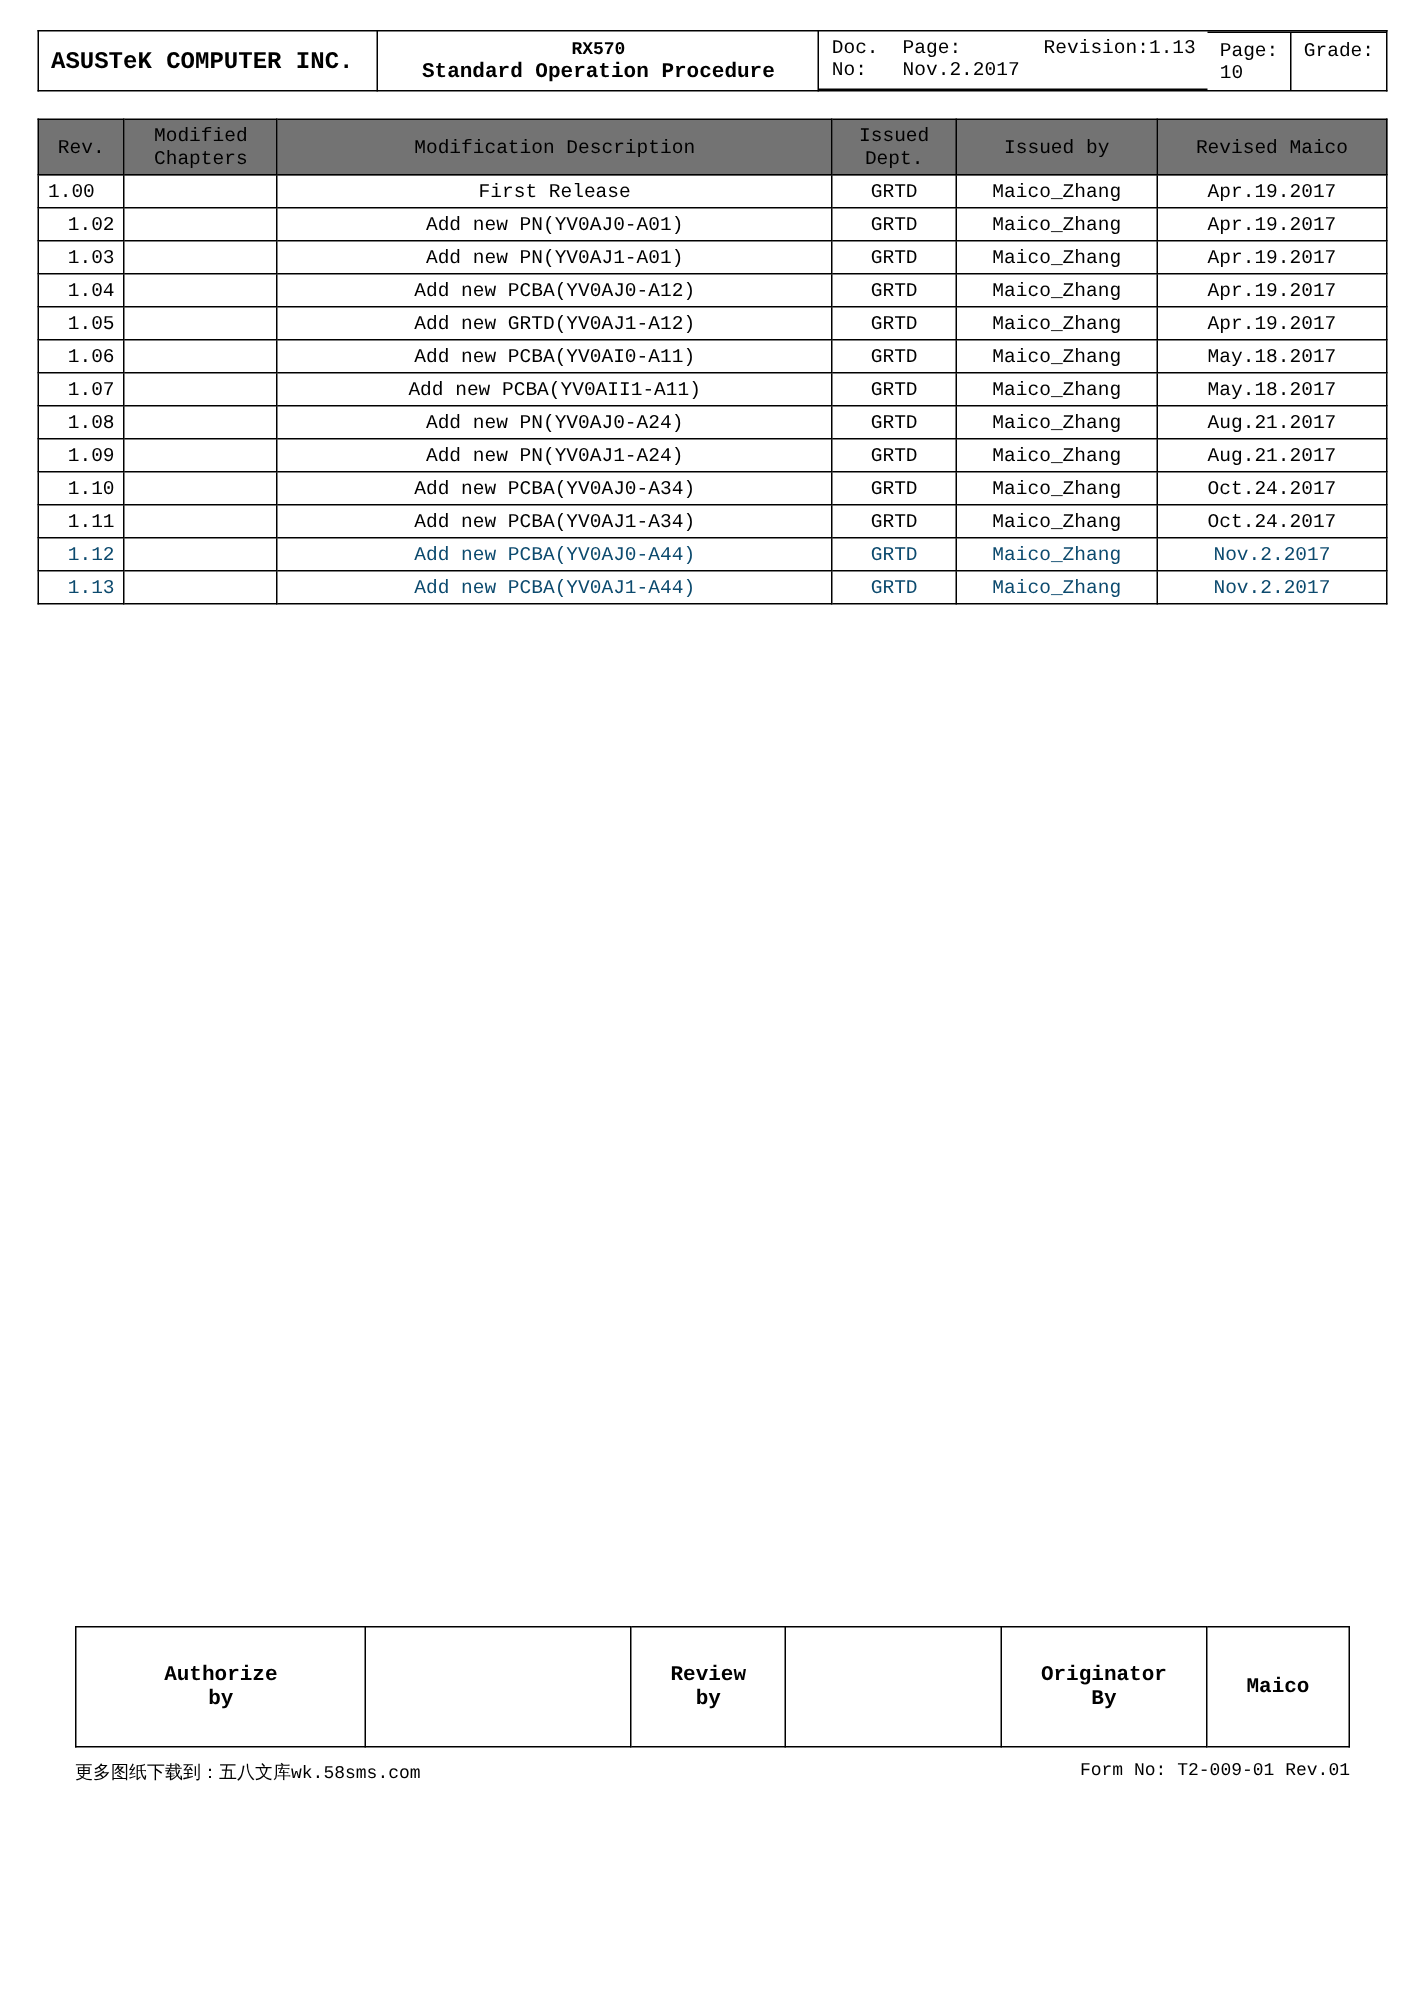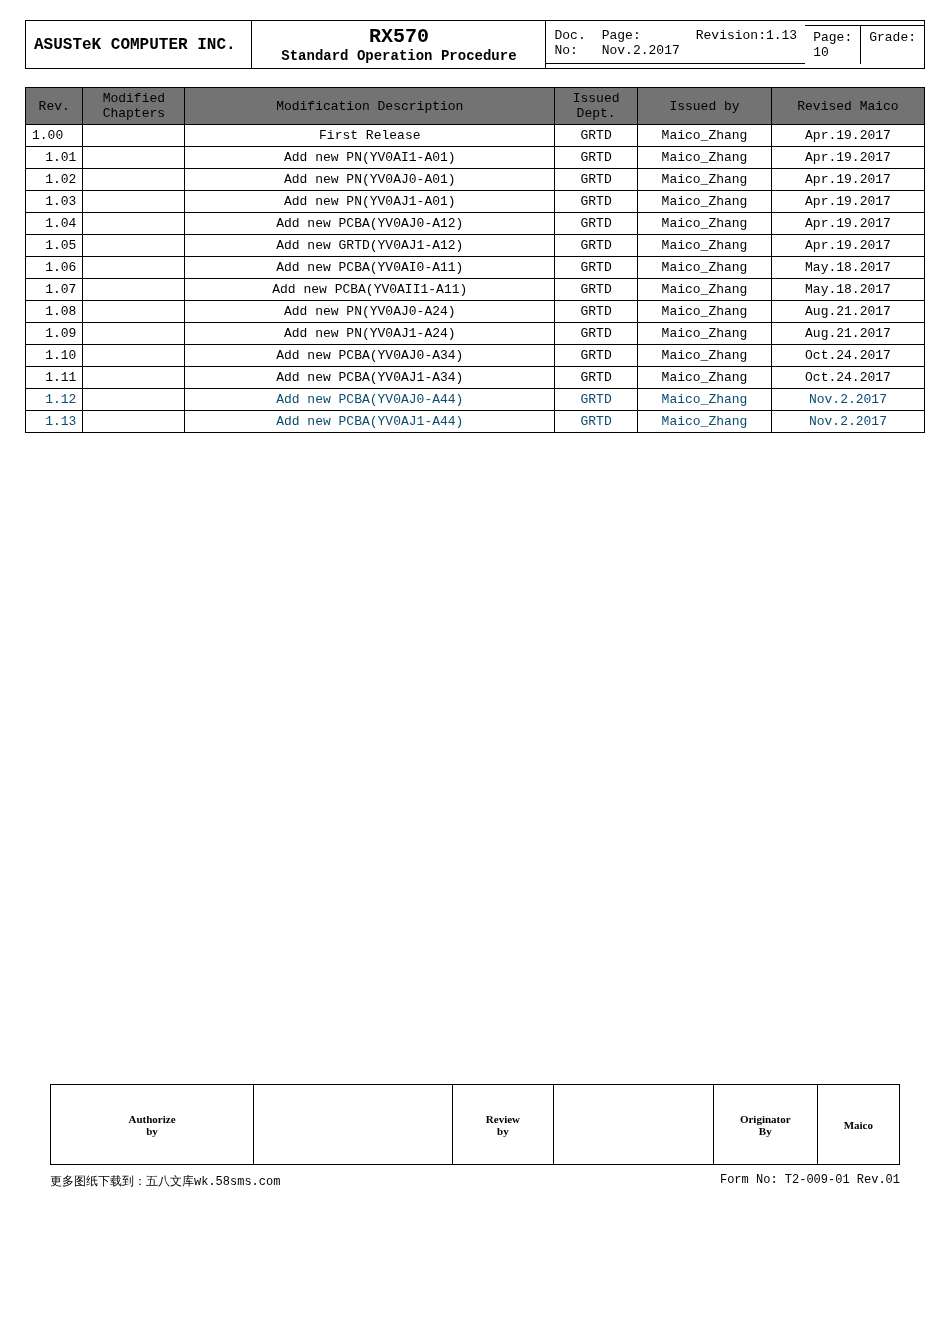--- a/index.html
+++ b/index.html
@@ -125,26 +125,25 @@
     }
     .footer-table {
       width: 100%;
       border-collapse: collapse;
       border: 1.5px solid #000;
       margin-bottom: 6px;
     }
     .footer-table td {
       border: 1.5px solid #000;
       padding: 12px 26px;
-      font-size: 11px;
+      font-size: 14px;
       font-weight: bold;
       text-align: center;
       vertical-align: middle;
       height: 80px;
-      font-family: Liberation Serif, serif;
     }
     .footer-bottom {
       display: flex;
       justify-content: space-between;
       font-size: 12px;
       color: #000;
       padding-top: 2px;
     }
 
     .main-content {
@@ -157,21 +156,21 @@
 
 <div class="main-content">
 
   <table class="header-table">
     <tbody>
         <tr>
       <td class="header-left">
         <span>ASUSTeK COMPUTER INC.</span>
       </td>
       <td class="header-center">
-        <div style="font-size:20px;">RX570</div>
+        <div style="font-size:12px;">RX570</div>
         <div style="font-size:14px;">Standard Operation Procedure</div>
       </td>
       <td class="header-right" style="padding:0;">
         <div class="header-right-inner">
           <div class="doc-row">
             <span>Doc.  No:</span>
             <span></span>
           </div>
           <div class="doc-row">
             <span>Page:</span>
@@ -210,28 +209,20 @@
     <tbody id="rev-tbody">
     <tr>
           <td class="rev-col" style="text-align:left;">1.00</td>
           <td class="mod-col"></td>
           <td class="desc-col">First Release</td>
           <td class="dept-col">GRTD</td>
           <td class="issuedby-col">Maico_Zhang</td>
           <td class="date-col">Apr.19.2017</td>
         </tr>
         <tr>
-          <td class="rev-col" style="text-align:right;">1.01</td>
-          <td class="mod-col"></td>
-          <td class="desc-col">Add new PN(YV0AI1-A01)</td>
-          <td class="dept-col">GRTD</td>
-          <td class="issuedby-col">Maico_Zhang</td>
-          <td class="date-col">Apr.19.2017</td>
-        </tr>
-        <tr>
           <td class="rev-col" style="text-align:right;">1.02</td>
           <td class="mod-col"></td>
           <td class="desc-col">Add new PN(YV0AJ0-A01)</td>
           <td class="dept-col">GRTD</td>
           <td class="issuedby-col">Maico_Zhang</td>
           <td class="date-col">Apr.19.2017</td>
         </tr>
         <tr>
           <td class="rev-col" style="text-align:right;">1.03</td>
           <td class="mod-col"></td>

